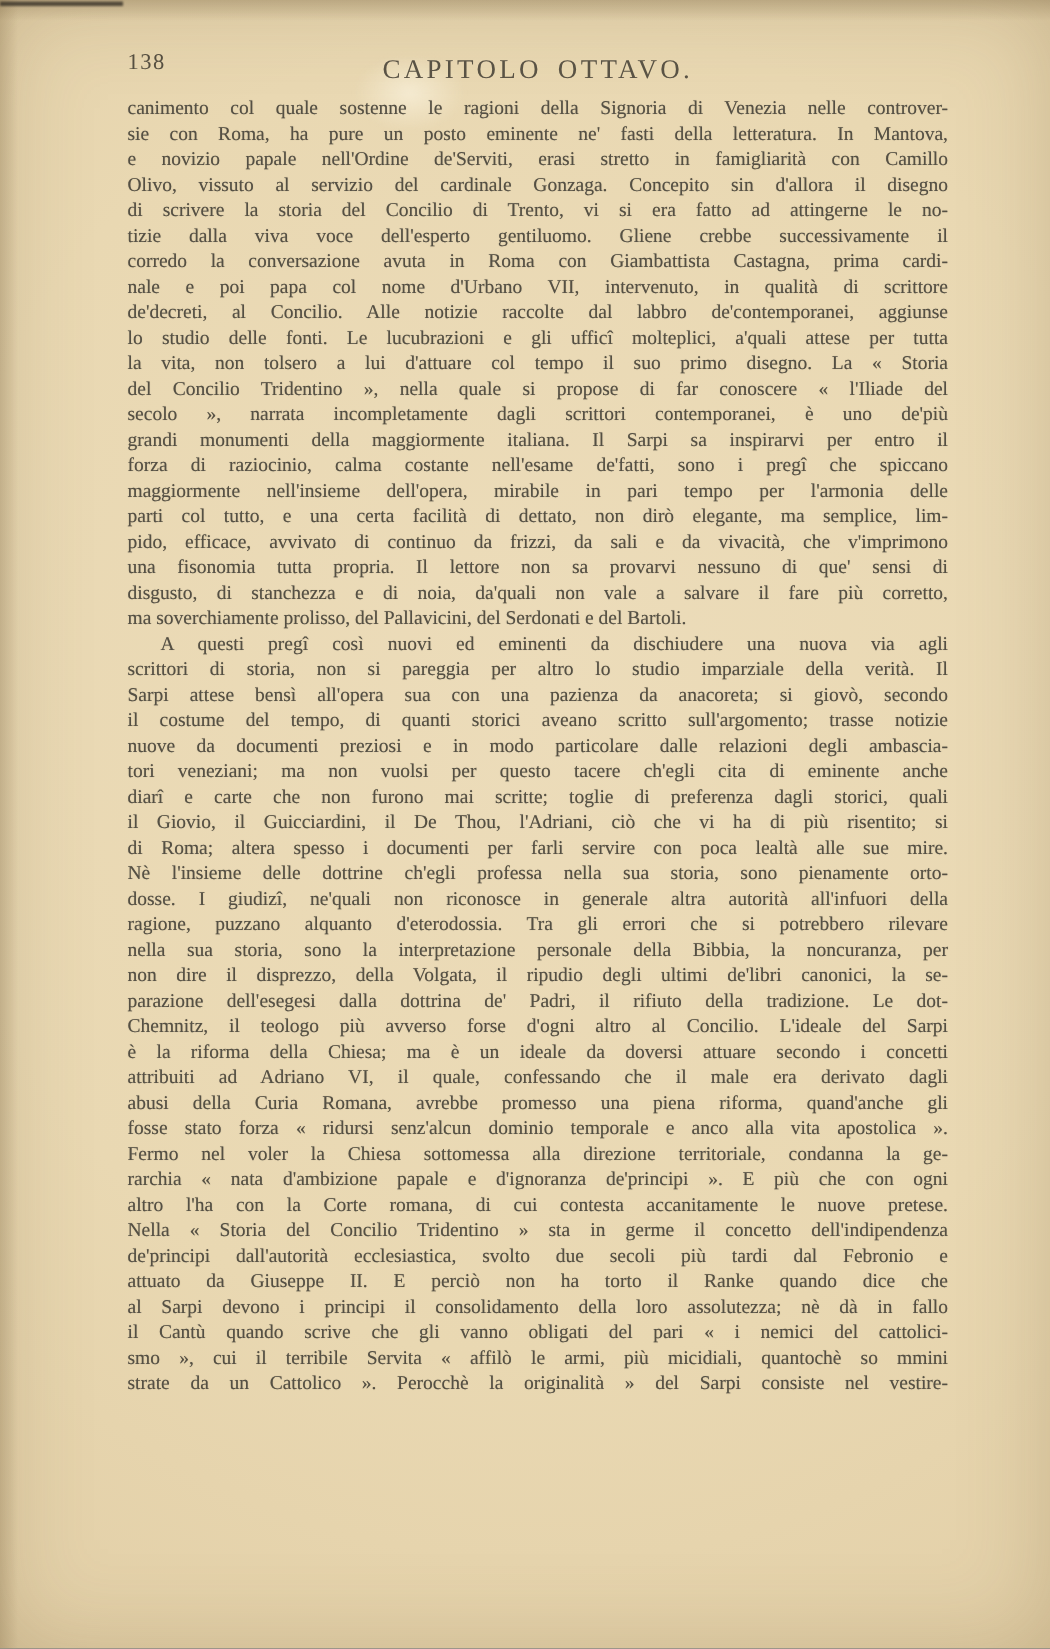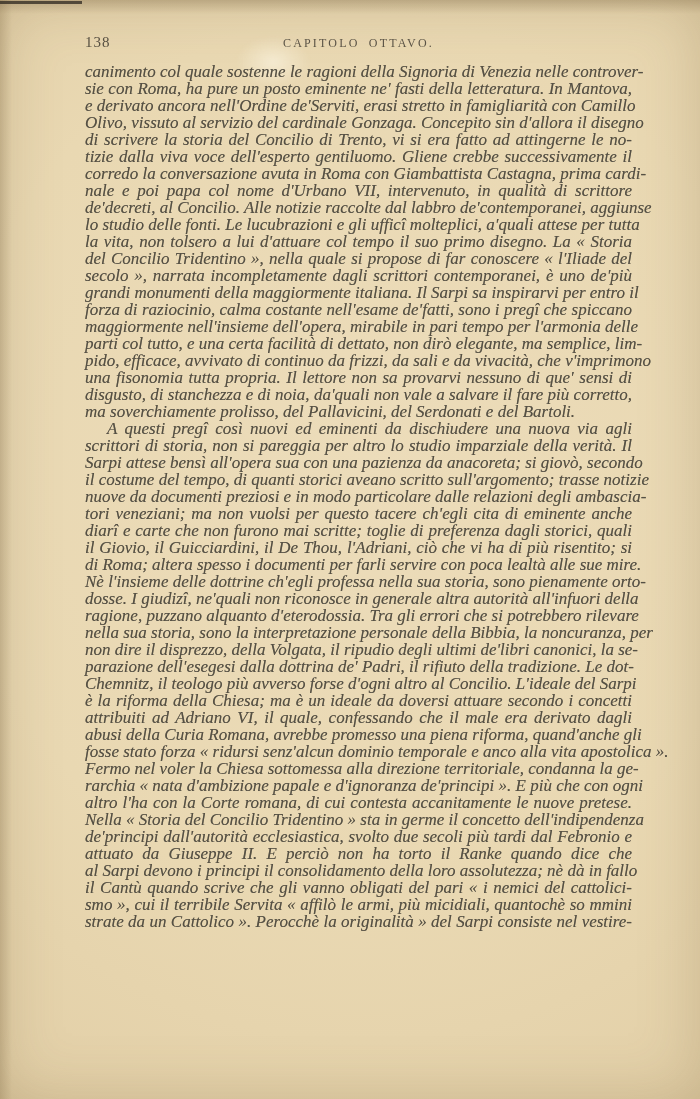--- a/index.html
+++ b/index.html
@@ -69,32 +69,31 @@
     position: absolute;
     left: 0;
     top: 0;
     font-size: 15px;
     letter-spacing: 1px;
     color: #564f41;
   }
   .chapter-heading {
     display: block;
     text-align: center;
-    font-size: 12px;
+    font-size: 18px;
     letter-spacing: 2.2px;
     word-spacing: 4px;
     text-transform: uppercase;
     color: #5a5345;
     padding-top: 2px;
   }
   .page-body {
-    font-size: 17px;
+    font-size: 13px;
     line-height: 17px;
     text-shadow: 0 0 0.5px rgba(86, 80, 68, 0.55);
-    font-style: italic;
   }
   .paragraph { margin: 0; }
   .line {
     text-align: justify;
     text-align-last: justify;
     white-space: nowrap;  
     overflow: visible;
   }
   
   .line.last-short {
@@ -115,21 +114,21 @@
 
   <div class="content-col">
     <div class="header-row">
       <span class="page-number">138</span>
       <span class="chapter-heading">CAPITOLO OTTAVO.</span>
     </div>
     <div class="page-body">
         <div class="paragraph">
           <div class="line">canimento col quale sostenne le ragioni della Signoria di Venezia nelle controver-</div>
           <div class="line">sie con Roma, ha pure un posto eminente ne' fasti della letteratura. In Mantova,</div>
-          <div class="line">e derivato ancora nell'Ordine de'Serviti, erasi stretto in famigliarità con Camillo</div>
+          <div class="line">e novizio papale nell'Ordine de'Serviti, erasi stretto in famigliarità con Camillo</div>
           <div class="line">Olivo, vissuto al servizio del cardinale Gonzaga. Concepito sin d'allora il disegno</div>
           <div class="line">di scrivere la storia del Concilio di Trento, vi si era fatto ad attingerne le no-</div>
           <div class="line">tizie dalla viva voce dell'esperto gentiluomo. Gliene crebbe successivamente il</div>
           <div class="line">corredo la conversazione avuta in Roma con Giambattista Castagna, prima cardi-</div>
           <div class="line">nale e poi papa col nome d'Urbano VII, intervenuto, in qualità di scrittore</div>
           <div class="line">de'decreti, al Concilio. Alle notizie raccolte dal labbro de'contemporanei, aggiunse</div>
           <div class="line">lo studio delle fonti. Le lucubrazioni e gli ufficî molteplici, a'quali attese per tutta</div>
           <div class="line">la vita, non tolsero a lui d'attuare col tempo il suo primo disegno. La « Storia</div>
           <div class="line">del Concilio Tridentino », nella quale si propose di far conoscere « l'Iliade del</div>
           <div class="line">secolo », narrata incompletamente dagli scrittori contemporanei, è uno de'più</div>

